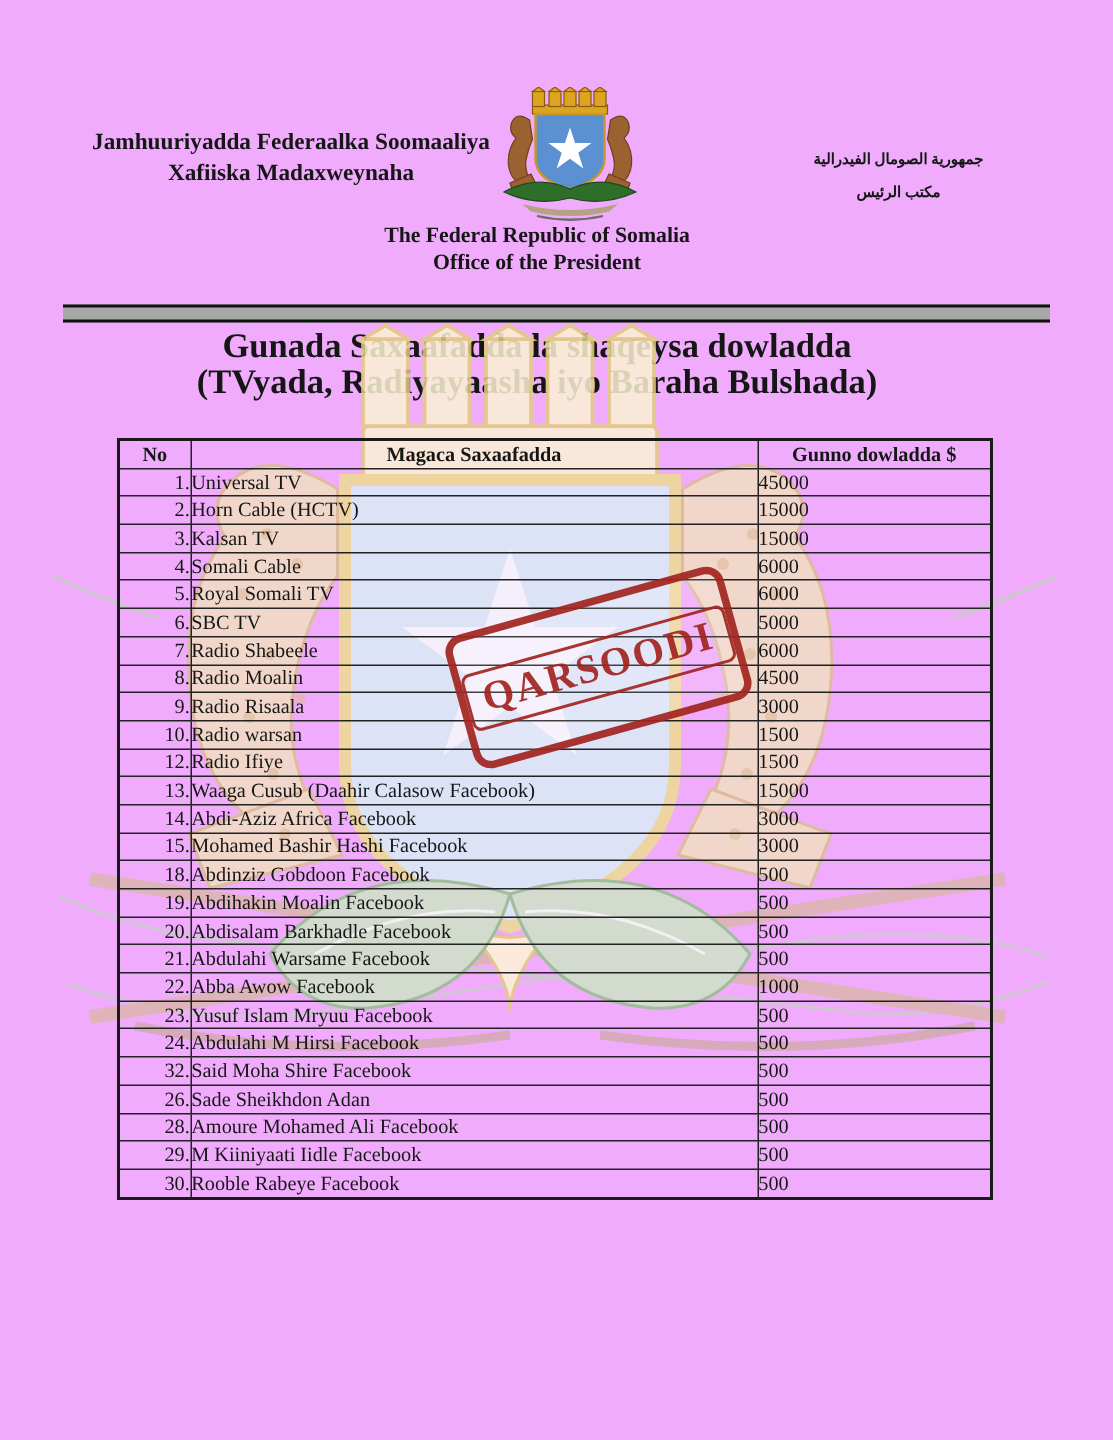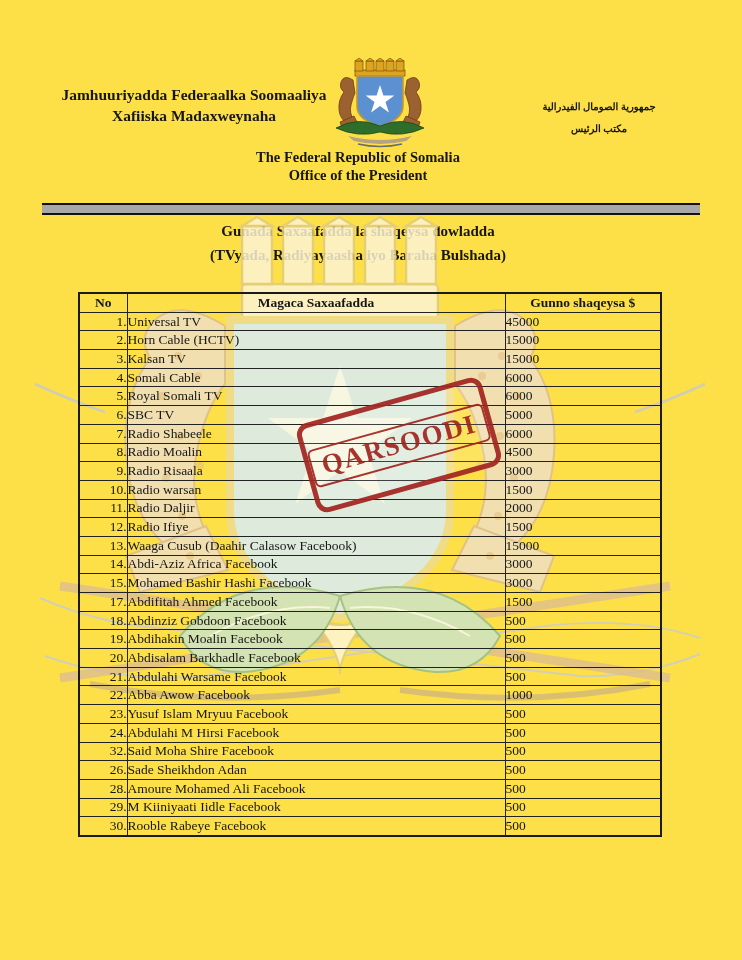--- a/index.html
+++ b/index.html
@@ -1,32 +1,32 @@
 <!DOCTYPE html>
 <html><head>
 <meta charset="utf-8">
 <style>
   html,body{margin:0;padding:0;background:#e9e9e9;}
   .page{
-    position:relative;width:742px;height:960px;background:#fde047;
+    position:relative;width:742px;height:960px;background:#f0abfc;
     margin:0 auto;overflow:hidden;
     font-family:"Liberation Serif","DejaVu Serif",serif;color:#161616;
   }
   
   .somali-block{position:absolute;left:38px;top:84px;width:312px;text-align:center;
     font-weight:bold;font-size:15.5px;line-height:21px;}
   .arabic-block{position:absolute;right:18px;top:96px;width:250px;text-align:center;
     font-weight:bold;font-size:10px;line-height:22px;direction:rtl;}
   .emblem{position:absolute;left:328px;top:58px;width:104px;height:92px;}
   .english-block{position:absolute;left:0;top:148px;width:716px;text-align:center;
     font-weight:bold;font-size:14.5px;line-height:18px;}
   .divider{position:absolute;left:42px;top:203px;width:658px;height:8px;
     border-top:2.5px solid #111;border-bottom:2.5px solid #111;background:#a8a8a8;}
   .doc-title{position:absolute;left:0;top:219px;width:716px;text-align:center;
-    font-weight:bold;font-size:15px;line-height:24px;}
+    font-weight:bold;font-size:23px;line-height:24px;}
   
   .watermark{position:absolute;left:30px;top:216px;width:680px;height:500px;z-index:0;}
   
   .tbl-wrap{position:absolute;left:78px;top:292px;width:584px;z-index:1;}
   table.media{border-collapse:collapse;table-layout:fixed;width:582px;
     font-size:13.5px;background:transparent;}
   table.media col.c-no{width:48px;}
   table.media col.c-name{width:378px;}
   table.media col.c-amt{width:156px;}
   table.media td,table.media th{border:1px solid #222;height:17.7px;padding:0;
@@ -163,21 +163,21 @@
     <table class="media">
       <colgroup>
           <col class="c-no">
           <col class="c-name">
           <col class="c-amt">
         </colgroup>
       <thead>
         <tr>
           <th>No</th>
           <th>Magaca Saxaafadda</th>
-          <th>Gunno shaqeysa $</th>
+          <th>Gunno dowladda $</th>
         </tr>
       </thead>
       <tbody>
     <tr>
       <td class="no">1.</td>
       <td class="name">Universal TV</td>
       <td class="amt">45000</td>
     </tr>
 
     <tr>
@@ -227,25 +227,20 @@
       <td class="name">Radio Risaala</td>
       <td class="amt">3000</td>
     </tr>
 
     <tr>
       <td class="no">10.</td>
       <td class="name">Radio warsan</td>
       <td class="amt">1500</td>
     </tr>
 
-    <tr>
-      <td class="no">11.</td>
-      <td class="name">Radio Daljir</td>
-      <td class="amt">2000</td>
-    </tr>
 
     <tr>
       <td class="no">12.</td>
       <td class="name">Radio Ifiye</td>
       <td class="amt">1500</td>
     </tr>
 
     <tr>
       <td class="no">13.</td>
       <td class="name">Waaga Cusub (Daahir Calasow Facebook)</td>
@@ -258,25 +253,20 @@
       <td class="amt">3000</td>
     </tr>
 
     <tr>
       <td class="no">15.</td>
       <td class="name">Mohamed Bashir Hashi Facebook</td>
       <td class="amt">3000</td>
     </tr>
 
 
-    <tr>
-      <td class="no">17.</td>
-      <td class="name">Abdifitah Ahmed Facebook</td>
-      <td class="amt">1500</td>
-    </tr>
 
     <tr>
       <td class="no">18.</td>
       <td class="name">Abdinziz Gobdoon Facebook</td>
       <td class="amt">500</td>
     </tr>
 
     <tr>
       <td class="no">19.</td>
       <td class="name">Abdihakin Moalin Facebook</td>

